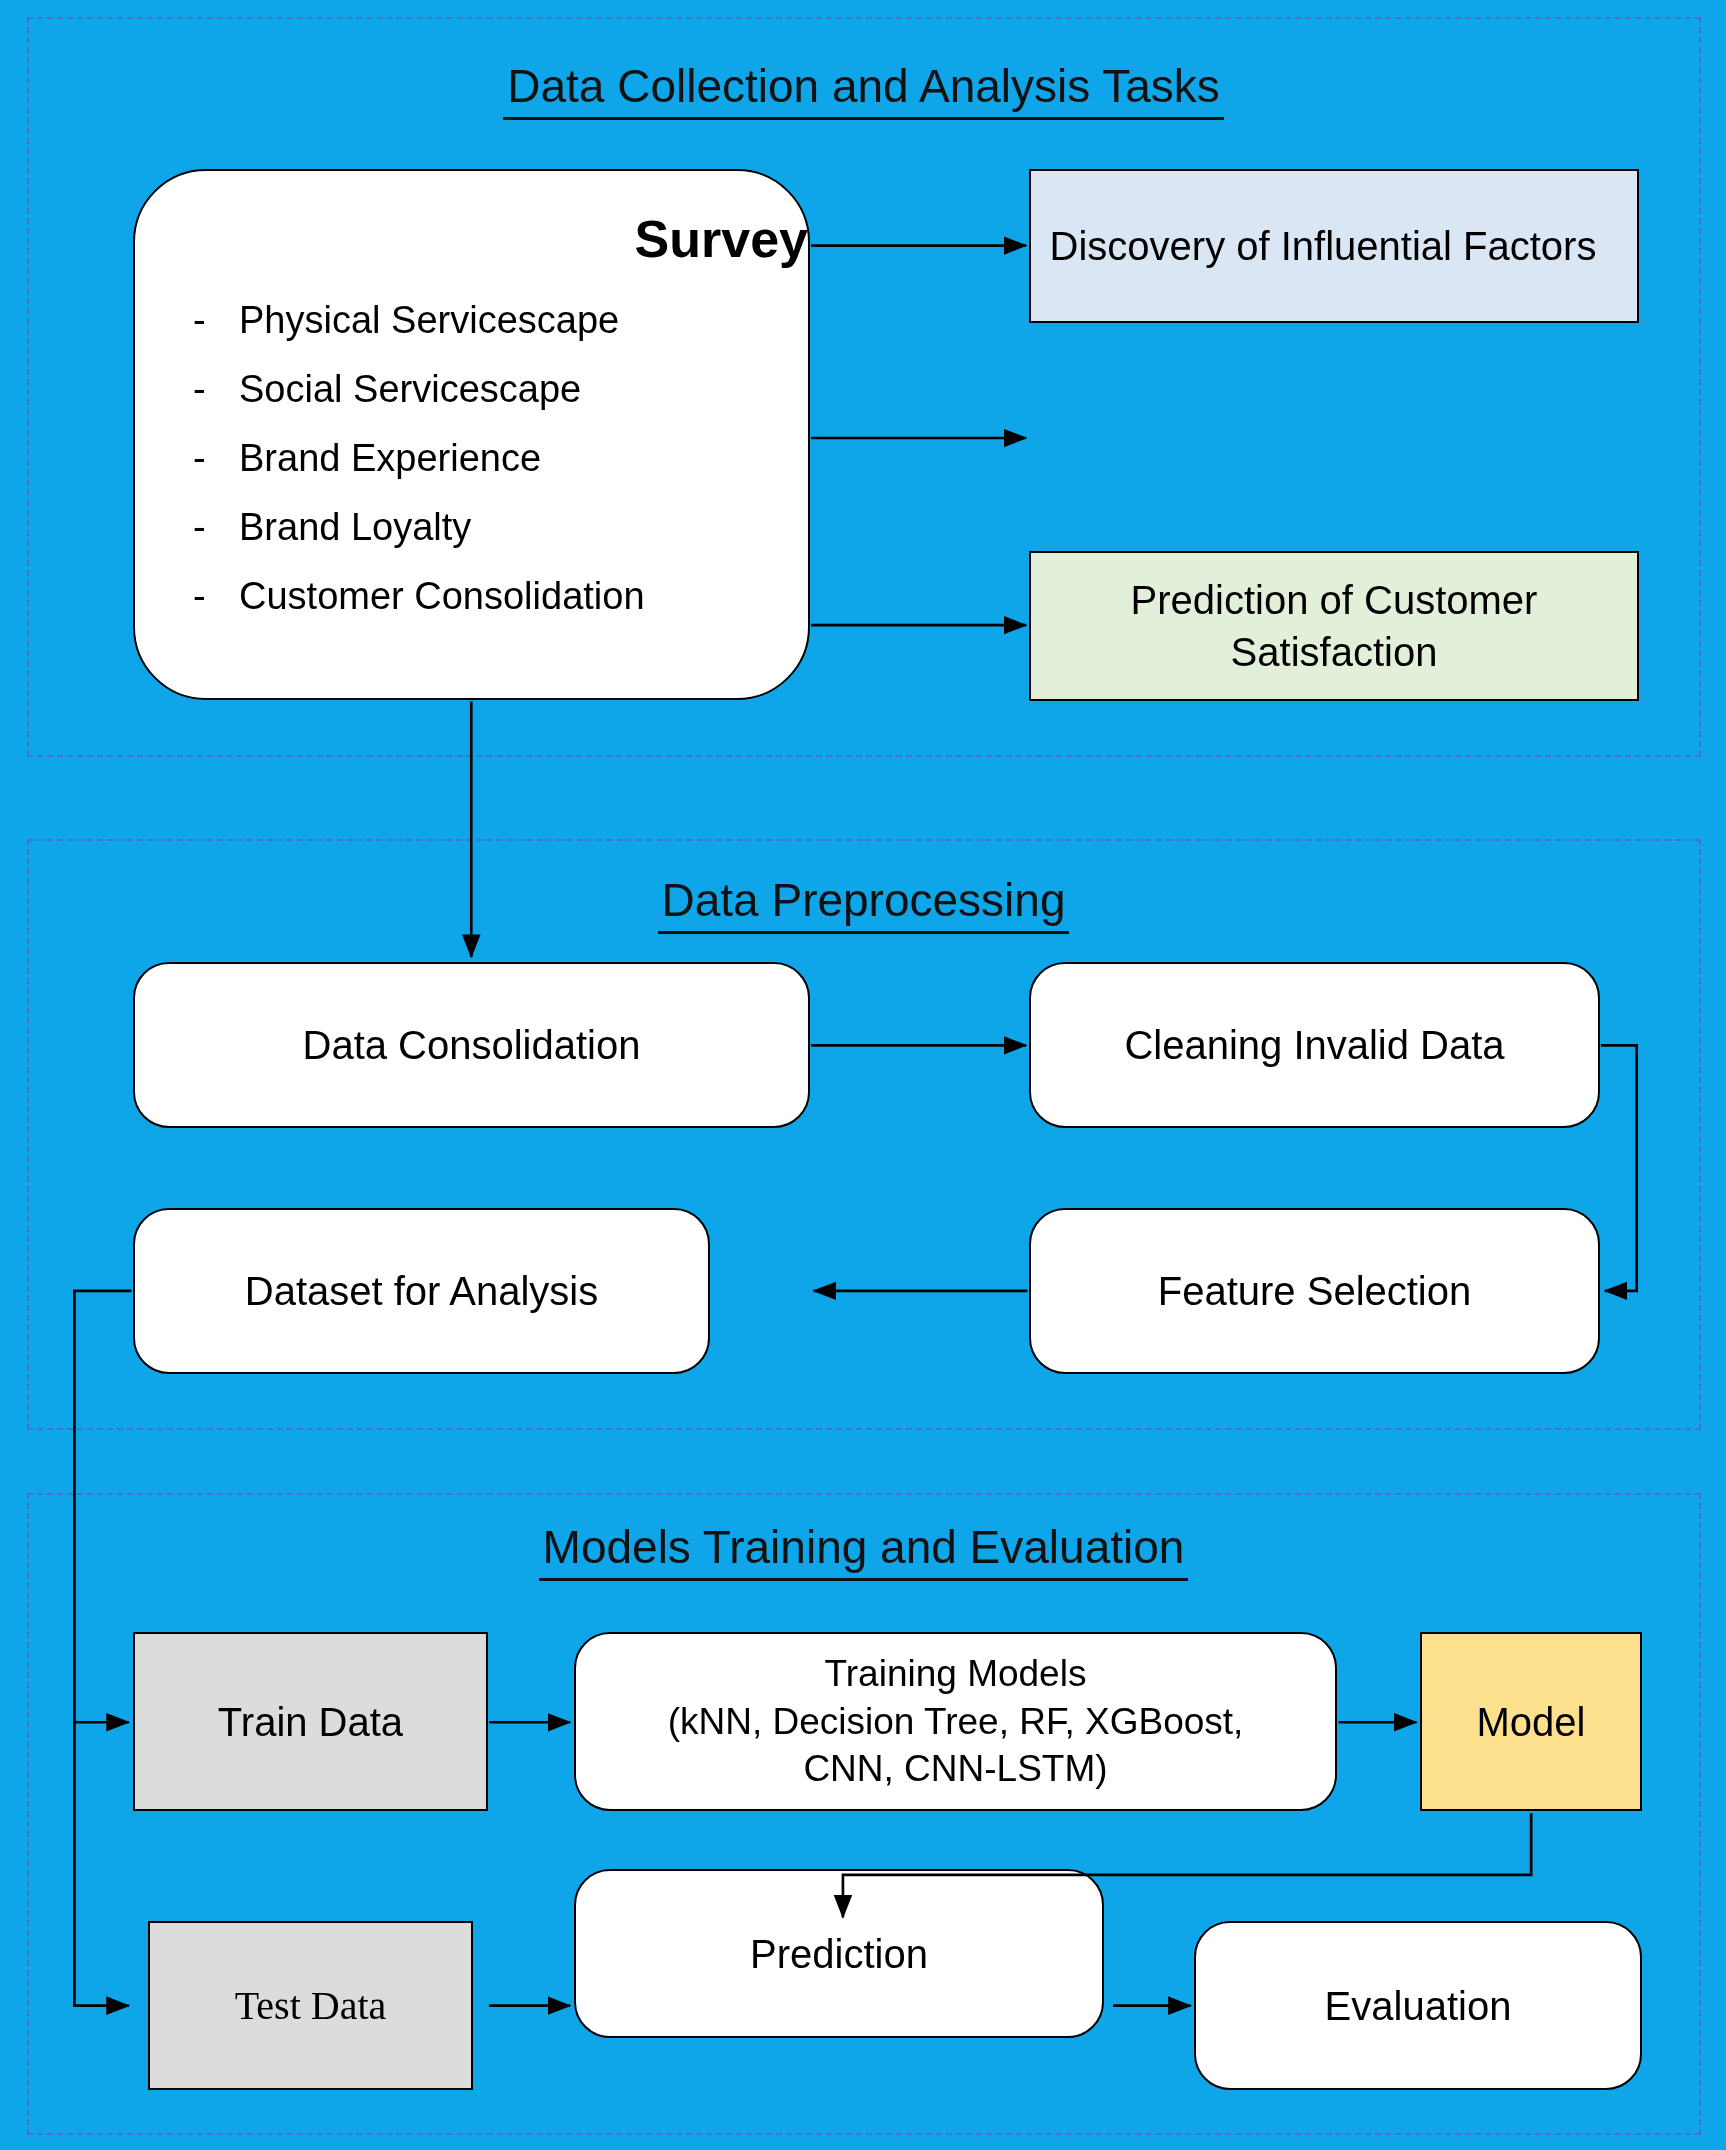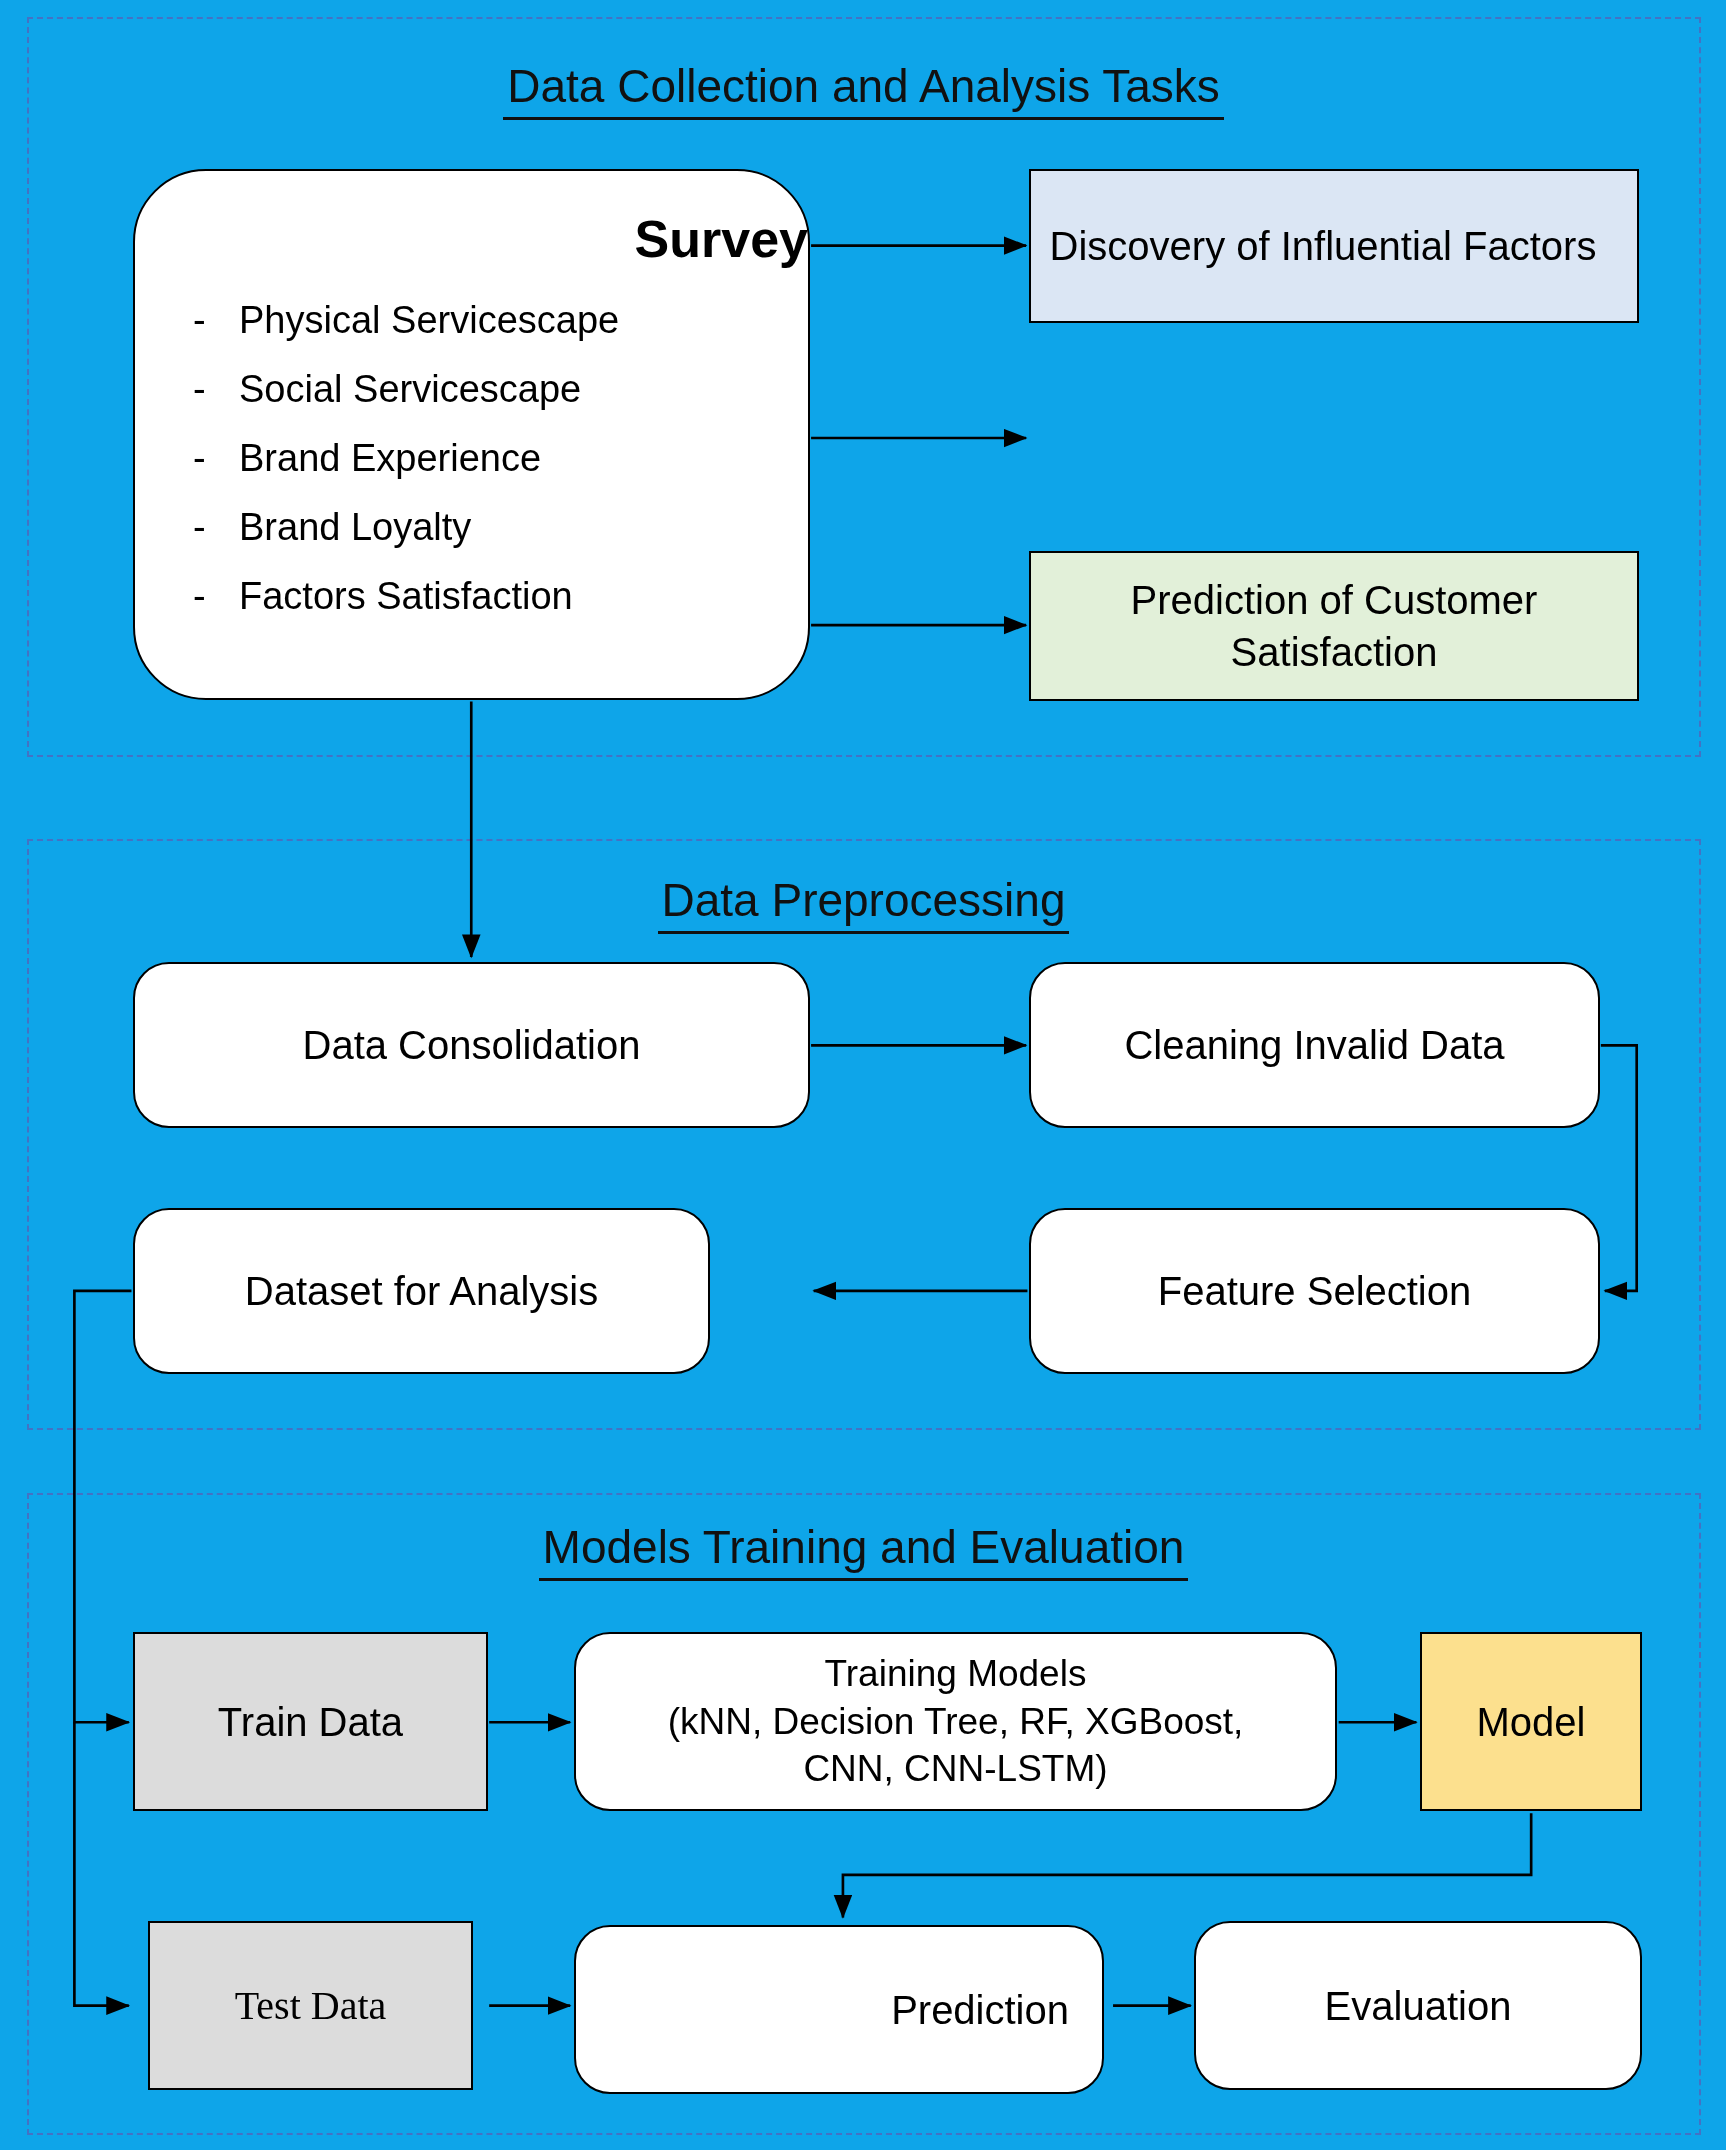--- a/index.html
+++ b/index.html
@@ -123,21 +123,21 @@
     <div class="survey-item">
       <span class="dash">-</span>
       <span>Brand Experience</span>
     </div>
     <div class="survey-item">
       <span class="dash">-</span>
       <span>Brand Loyalty</span>
     </div>
     <div class="survey-item">
       <span class="dash">-</span>
-      <span>Factors Satisfaction</span>
+      <span>Customer Consolidation</span>
     </div>
   </div>
 
   <div class="node fill-blue" style="left:1029px; top:169px; width:610px; height:154px;padding-left:11px;">
     <span>Discovery of Influential Factors</span>
   </div>
   <div class="node fill-green" style="left:1029px; top:551px; width:610px; height:150px;">
     <span>Prediction of Customer Satisfaction</span>
   </div>
 
@@ -161,21 +161,21 @@
     <span class="ln">Training Models</span>
     <span class="ln">(kNN, Decision Tree, RF, XGBoost,</span>
     <span class="ln">CNN, CNN-LSTM)</span>
   </div>
   <div class="node fill-gold" style="left:1420px; top:1632px; width:222px; height:179px;">
     <span>Model</span>
   </div>
   <div class="node fill-gray" style="left:148px; top:1921px; width:325px; height:169px;font-family:Liberation Serif, serif;">
     <span>Test Data</span>
   </div>
-  <div class="node rounded" style="left:574px; top:1925px; width:530px; height:169px;justify-content:flex-end;">
+  <div class="node rounded" style="left:574px; top:1869px; width:530px; height:169px;">
     <span>Prediction</span>
   </div>
   <div class="node rounded" style="left:1194px; top:1921px; width:448px; height:169px;">
     <span>Evaluation</span>
   </div>
 
   <svg class="wires" width="1727" height="2151" viewBox="0 0 2602 3241">
     <defs>
       <marker id="arrow" markerUnits="userSpaceOnUse" markerWidth="40" markerHeight="30" refX="34" refY="14" orient="auto">
         <path d="M0,0 L36,14 L0,28 Z" fill="#000000"></path>

